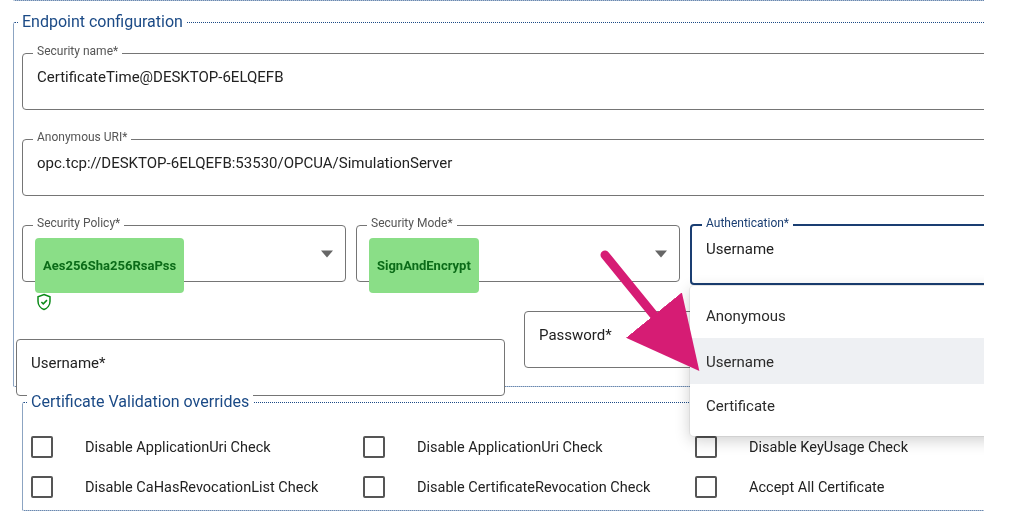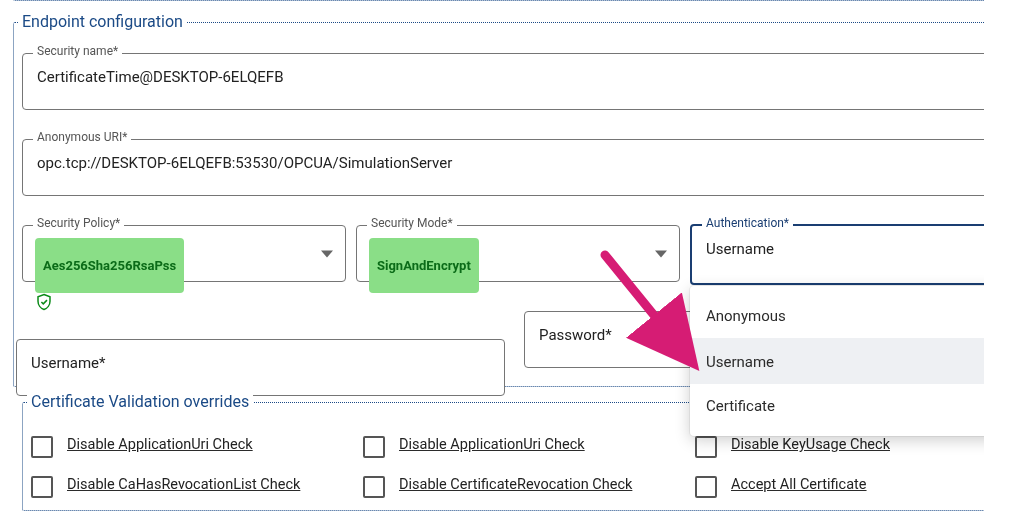--- a/index.html
+++ b/index.html
@@ -61,21 +61,21 @@
     padding:8px 0;
     z-index:10;
   }
   .dropdown .item{
     padding:13px 16px;font-size:15px;color:#2b2b2b;
     display:flex;align-items:flex-end;justify-content:space-between;
   }
   .dropdown .item.selected{background:var(--dropdown-sel);}
   .checkmark{color:#1a1a1a;}
 
-  .check-row{position:absolute;display:flex;align-items:flex-start;gap:14px;text-decoration:underline;}
+  .check-row{position:absolute;display:flex;align-items:center;gap:32px;}
   .checkbox{
     width:18px;height:18px;border:2px solid #555;border-radius:2px;flex:0 0 auto;
   }
   .check-row .cl{font-size:14.5px;color:#222;}
 
   svg{display:block;}
 </style>
 </head>
 <body>
 

